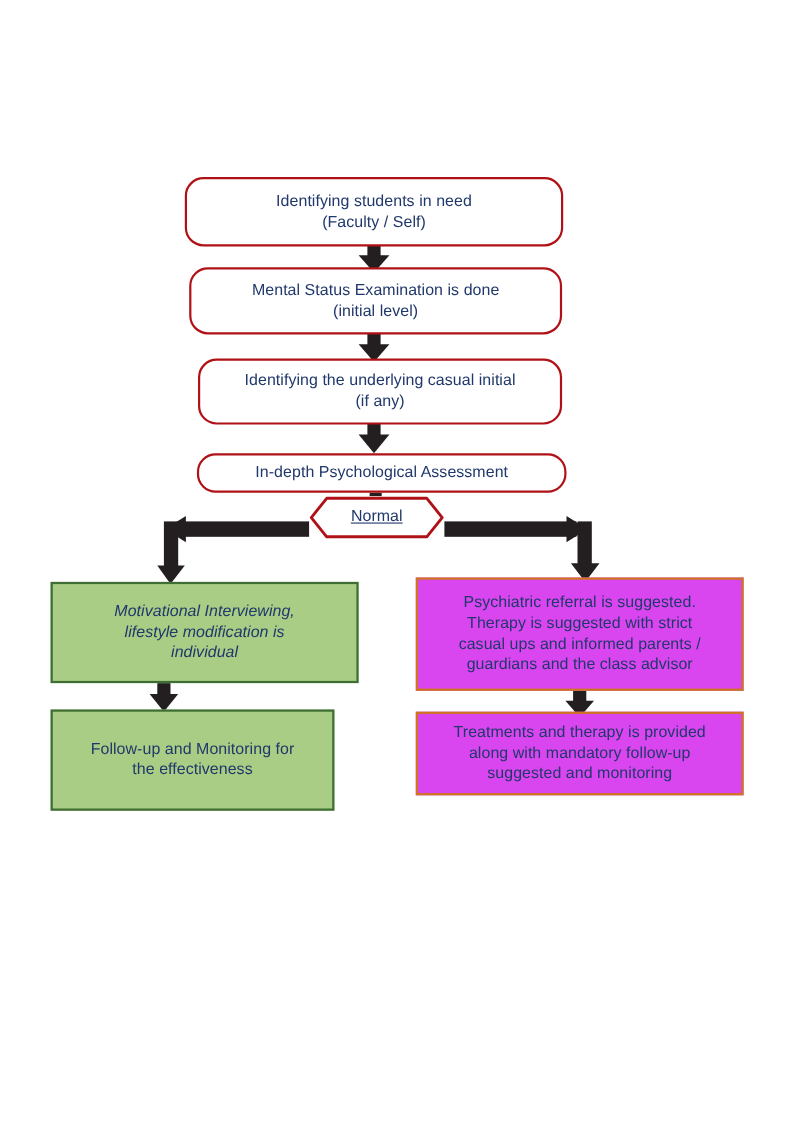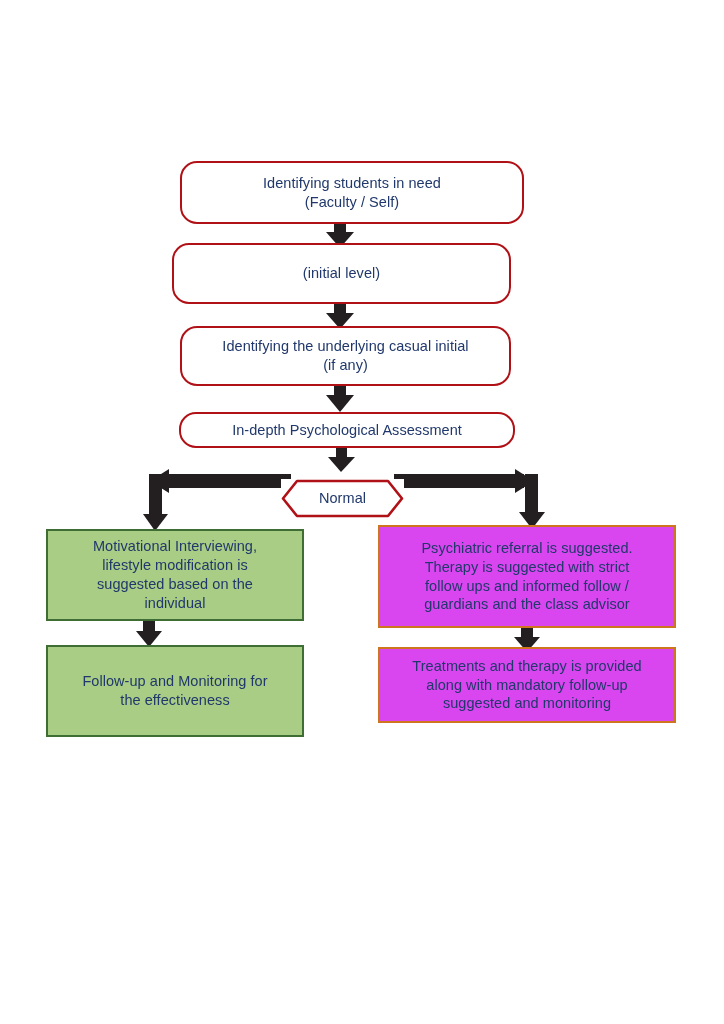--- a/index.html
+++ b/index.html
@@ -128,74 +128,74 @@
       <rect x="143" y="621" width="12" height="12" fill="#231f20"></rect>
       <polygon points="136,631 162,631 149,647" fill="#231f20"></polygon>
     </g>
 
     <g>
       <rect x="521" y="628" width="12" height="11" fill="#231f20"></rect>
       <polygon points="514,637 540,637 527,652" fill="#231f20"></polygon>
     </g>
   </svg>
 
-  <div class="node node-red" style="left:168px; top:161px; width:344px; height:63px;margin-left:12px;">
+  <div class="node node-red" style="left:168px; top:161px; width:344px; height:63px;">
     <div>
       <div>Identifying students in need</div>
       <div>(Faculty / Self)</div>
     </div>
   </div>
 
   <div class="node node-red" style="left:172px; top:243px; width:339px; height:61px;">
     <div>
+      <div>Mental Status Examination is done</div>
       <div>(initial level)</div>
     </div>
   </div>
 
   <div class="node node-red" style="left:180px; top:326px; width:331px; height:60px;">
     <div>
       <div>Identifying the underlying casual initial</div>
       <div>(if any)</div>
     </div>
   </div>
 
   <div class="node node-red" style="left:179px; top:412px; width:336px; height:36px;text-align:center;">
     <div>
       <div>In-depth Psychological Assessment</div>
     </div>
   </div>
 
-  <div class="node node-hex" style="left:281px; top:479px; width:123px; height:39px;">
+  <div class="node node-hex" style="left:281px; top:451px; width:123px; height:39px;text-decoration:underline;">
     <svg class="hex-shape" viewBox="0 0 123 39" preserveAspectRatio="none">
       <polygon points="16,2 107,2 121,19.5 107,37 16,37 2,19.5" fill="#ffffff" stroke="#b01116" stroke-width="2.6" stroke-linejoin="round"></polygon>
     </svg>
     <div class="hex-label">Normal</div>
   </div>
 
-  <div class="node node-green" style="left:46px; top:529px; width:258px; height:92px;">
+  <div class="node node-green" style="left:46px; top:529px; width:280px; height:92px;font-style:italic;">
     <div>
       <div>Motivational Interviewing,</div>
       <div>lifestyle modification is</div>
-      <div>suggested based on the</div>
       <div>individual</div>
     </div>
   </div>
 
   <div class="node node-green" style="left:46px; top:645px; width:258px; height:92px;">
     <div>
       <div>Follow-up and Monitoring for</div>
       <div>the effectiveness</div>
     </div>
   </div>
 
   <div class="node node-orange" style="left:378px; top:525px; width:298px; height:103px;">
     <div>
       <div>Psychiatric referral is suggested.</div>
       <div>Therapy is suggested with strict</div>
-      <div>follow ups and informed follow /</div>
+      <div>casual ups and informed parents /</div>
       <div>guardians and the class advisor</div>
     </div>
   </div>
 
   <div class="node node-orange" style="left:378px; top:647px; width:298px; height:76px;">
     <div>
       <div>Treatments and therapy is provided</div>
       <div>along with mandatory follow-up</div>
       <div>suggested and monitoring</div>
     </div>

